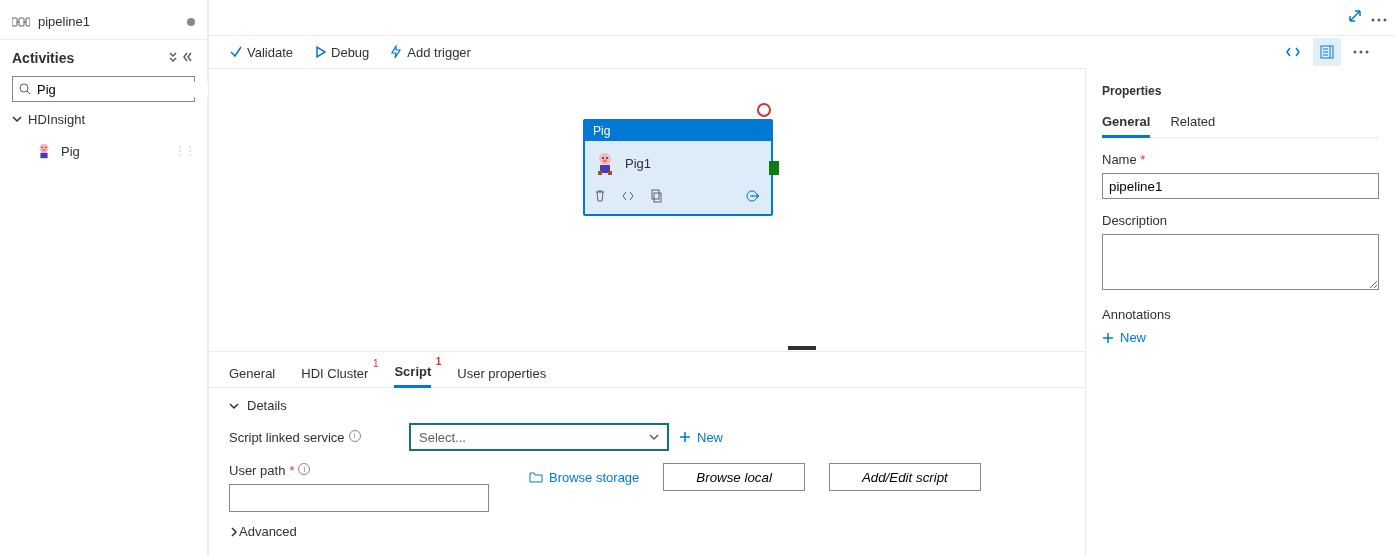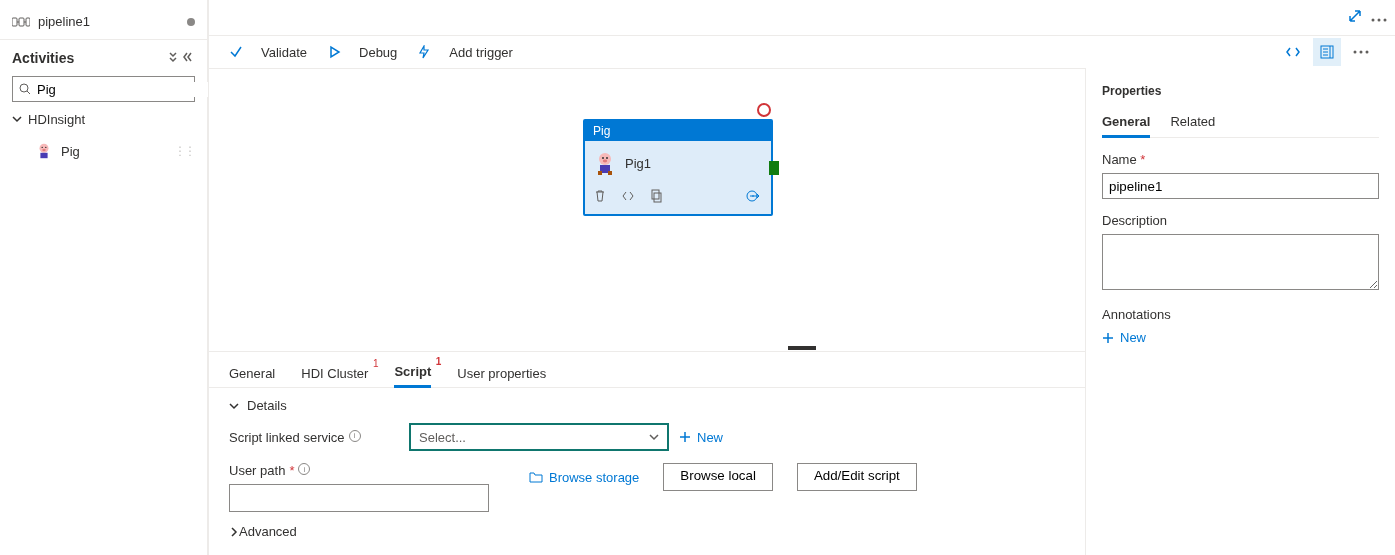--- a/index.html
+++ b/index.html
@@ -94,21 +94,21 @@
       gap: 8px;
     }
     .top-strip .diag-arrow { color:#0078d4; cursor:pointer;}
     .top-strip .dots { color:#605e5c; cursor:pointer; }
     .toolbar {
       height: 32px;
       display: flex; align-items: center;
       gap: 20px;
       padding: 0 20px;
     }
-    .tool-btn { display:flex; align-items:center; gap:18px; cursor:pointer; color:#323130;text-align:right;}
+    .tool-btn { display:flex; align-items:center; gap:4px; cursor:pointer; color:#323130;text-align:right;}
     .tool-btn svg { display:block; }
     .toolbar-right {
       margin-left:auto; display:flex; align-items:center; gap:6px;
     }
     .icon-btn {
       width: 28px; height: 28px;
       display:flex; align-items:center; justify-content:center;
       cursor:pointer;
     }
     .icon-btn.sel {
@@ -227,23 +227,24 @@
       cursor:pointer;
     }
     .text-input {
       width: 260px; height: 28px; border:1px solid #8a8886;
       padding: 0 6px; outline:none;
     }
     .inline-link {
       display:flex; align-items:center; gap:6px; color:#0078d4; cursor:pointer;
     }
     .outline-btn {
-      border:1px solid #8a8886; background:#fff; padding:4px 16px;
-      cursor:pointer; display:flex; gap:6px;
+      border:1px solid #8a8886; background:#fff; padding:4px 32px;
+      cursor:pointer; display:flex; align-items:center; gap:6px;
       height:28px;
+      font-style:italic;
     }
     .row-buttons { display:flex; gap:24px; margin-left: 120px; align-items:center;}
     .advanced-row { padding: 6px 20px; display:flex; align-items:center; gap:0;}
     
     .props-panel {
       width: 310px;
       border-left:1px solid #edebe9;
       padding: 16px 16px 0;
       position: absolute;
       right: 0; top: 68px;

